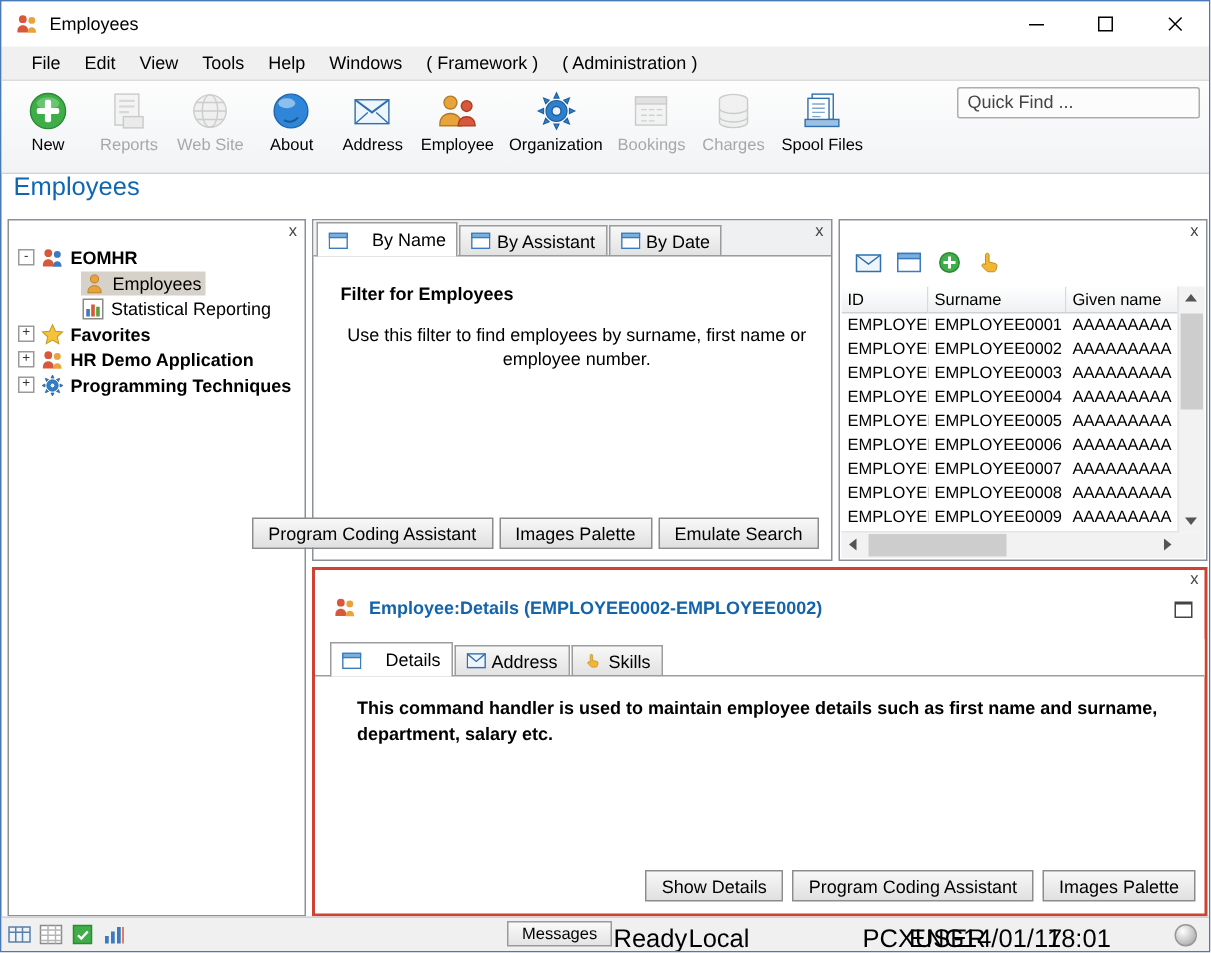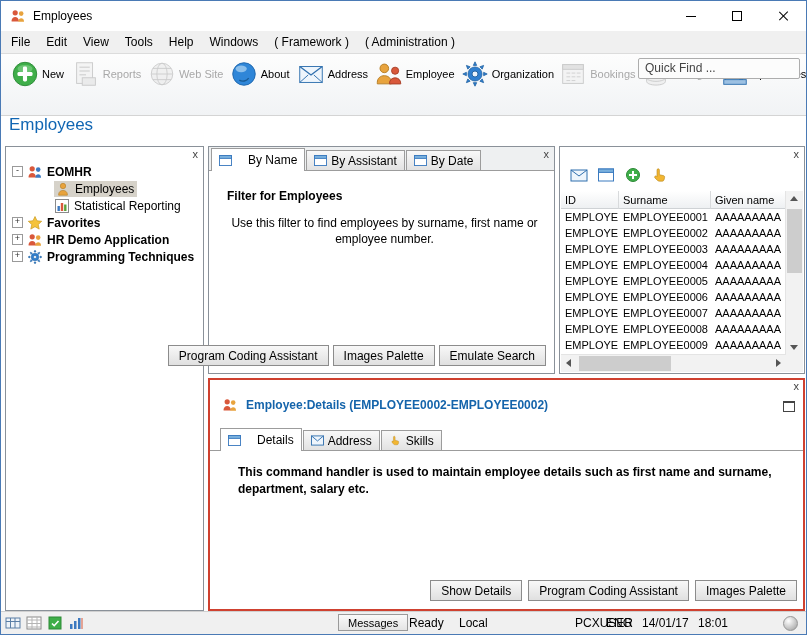--- a/index.html
+++ b/index.html
@@ -15,27 +15,27 @@
   .win-btn{width:46px;height:30px;position:relative;}
   .glyph-min{position:absolute;left:18px;top:15px;width:10px;height:1px;background:#000;}
   .glyph-max{position:absolute;left:18px;top:10px;width:8px;height:8px;border:1px solid #000;}
   .glyph-close{position:absolute;left:17px;top:9px;width:12px;height:12px;}
   .glyph-close::before,.glyph-close::after{content:"";position:absolute;left:5.5px;top:0;width:1.3px;height:12px;background:#000;}
   .glyph-close::before{transform:rotate(45deg);}
   .glyph-close::after{transform:rotate(-45deg);}
 
   
   .menubar{position:absolute;top:30px;left:0;right:0;height:22px;background:#f0f0f0;
-           border-bottom:1px solid #dcdcdc;display:flex;align-items:center;padding-left:2px;}
+           border-bottom:1px solid #dcdcdc;display:flex;align-items:center;padding-left:12px;}
   .menu-item{padding:0 8px;line-height:22px;white-space:nowrap;}
 
   
   .toolbar{position:absolute;top:53px;left:0;right:0;height:57px;background:linear-gradient(#fdfdfd,#f1f3f5);
            border-bottom:1px solid #d4d4d4;display:flex;align-items:flex-start;padding:4px 0 0 4px;}
-  .tb-btn{display:flex;flex-direction:row;align-items:center;min-width:44px;padding:1px 5px;gap:2px;}
+  .tb-btn{display:flex;flex-direction:column;align-items:center;min-width:44px;padding:1px 5px;gap:2px;}
   .tb-icon{width:30px;height:30px;}
   .tb-icon svg{width:30px;height:30px;display:block;}
   .tb-label{font-size:11px;white-space:nowrap;}
   .tb-btn.disabled .tb-label{color:#a8a8a8;}
   .tb-btn.disabled .tb-icon{filter:grayscale(1) opacity(.5);}
   .quickfind{position:absolute;right:6px;top:4px;width:148px;height:17px;border:1px solid #adadad;border-radius:2px;
              background:#fcfcfc;font-size:12px;color:#444;padding:1px 6px;line-height:16px;}
 
   .page-title{position:absolute;left:8px;top:114px;font-size:17px;color:#1166b3;}
 
@@ -113,21 +113,21 @@
   .dp-desc{position:absolute;left:28px;top:84px;width:575px;line-height:1.4;font-weight:bold;}
   .dp-btn-row{position:absolute;right:6px;bottom:8px;display:flex;gap:6px;}
 
   
   .statusbar{position:absolute;left:0;right:0;bottom:0;height:22px;background:#f0f0f0;border-top:1px solid #d0d0d0;}
   .sb-icons{position:absolute;left:4px;top:3px;display:flex;gap:5px;}
   .sb-icon{width:16px;height:16px;}
   .sb-icon svg{width:16px;height:16px;display:block;}
   .sb-messages{position:absolute;left:337px;top:2px;height:17px;padding:0 9px;border:1px solid #9a9a9a;
                background:linear-gradient(#fafafa,#e4e4e4);font-size:11px;line-height:16px;box-sizing:border-box;}
-  .sb-text{position:absolute;top:4px;font-size:12px;white-space:nowrap;}
+  .sb-text{position:absolute;top:4px;font-size:17px;white-space:nowrap;}
   .sb-ready{left:408px;}  .sb-local{left:458px;}  .sb-lang{left:562px;margin-left:43px;}
   .sb-user{left:574px;}   .sb-date{left:641px;}   .sb-time{left:697px;}
   .sb-circle{position:absolute;right:8px;top:4px;width:13px;height:13px;border-radius:50%;
              background:radial-gradient(circle at 35% 30%,#ffffff,#b9b9b9 70%,#8f8f8f);border:1px solid #979797;}
 </style>
 </head>
 <body>
 
 <div class="window">
 

